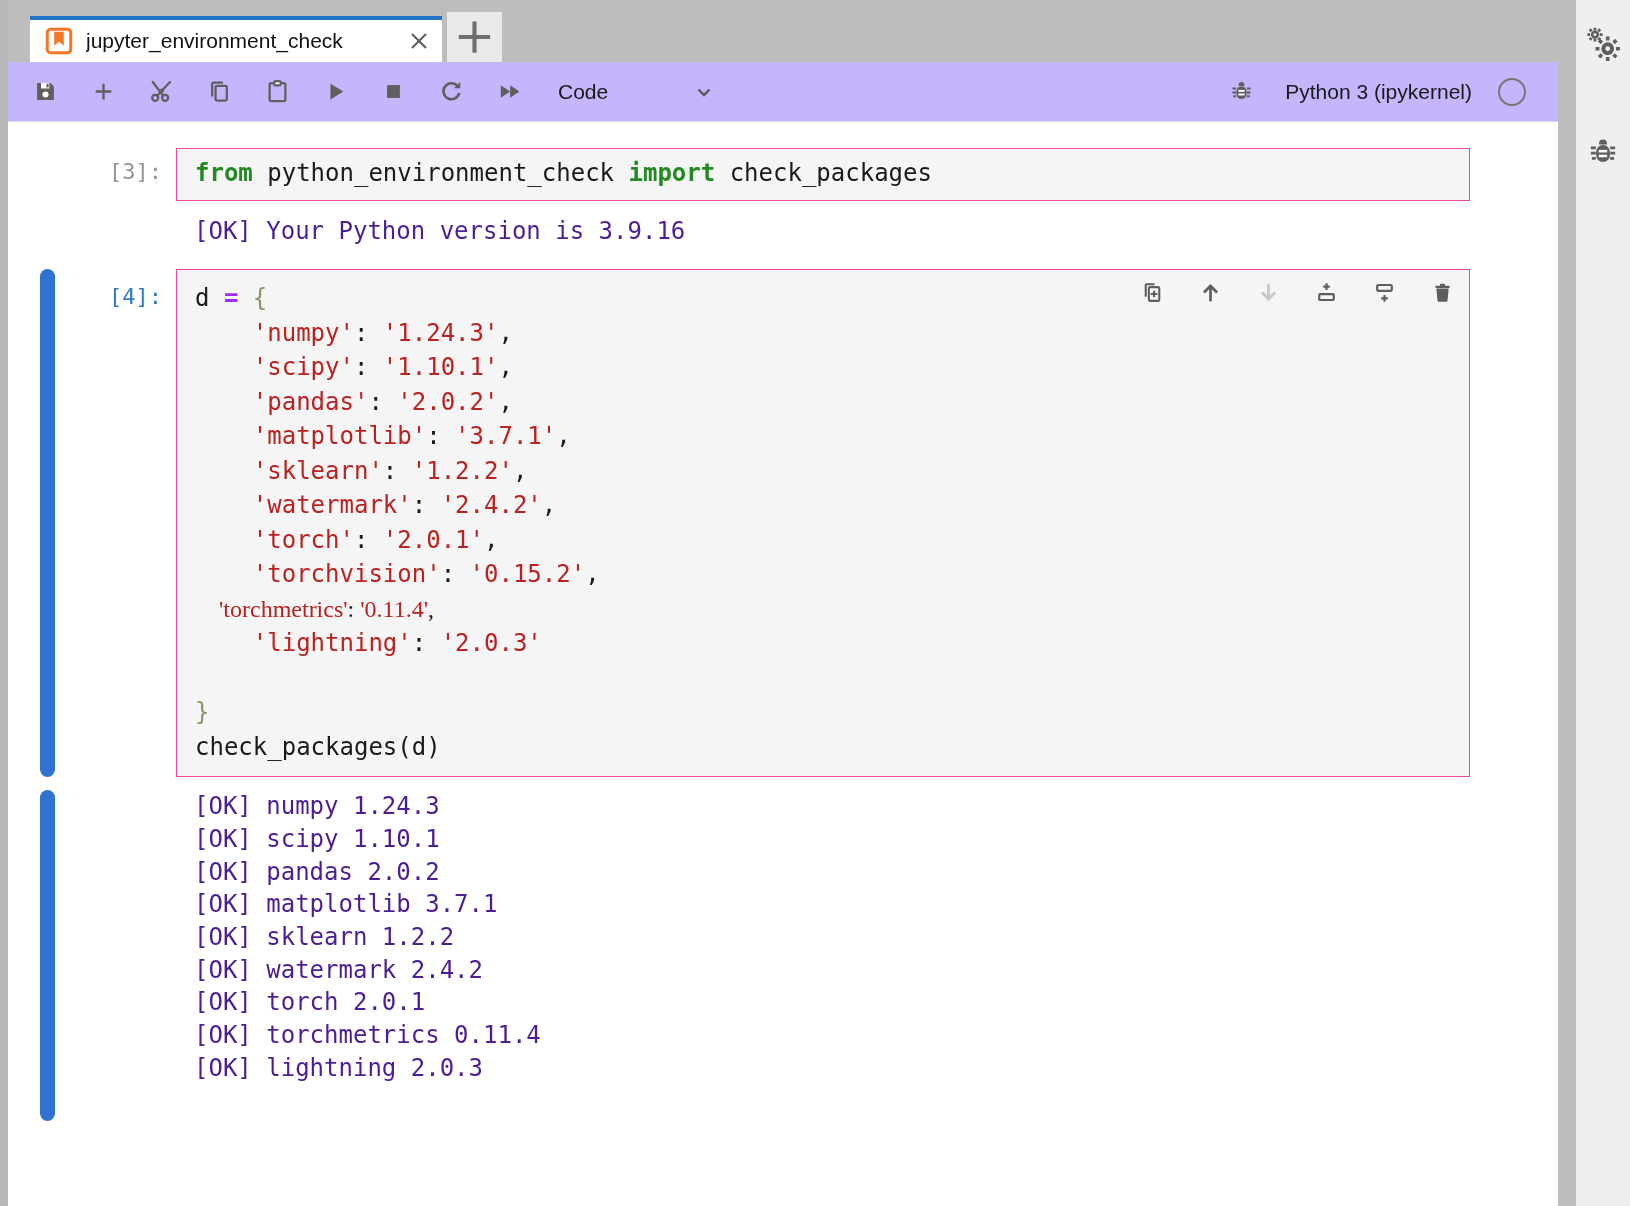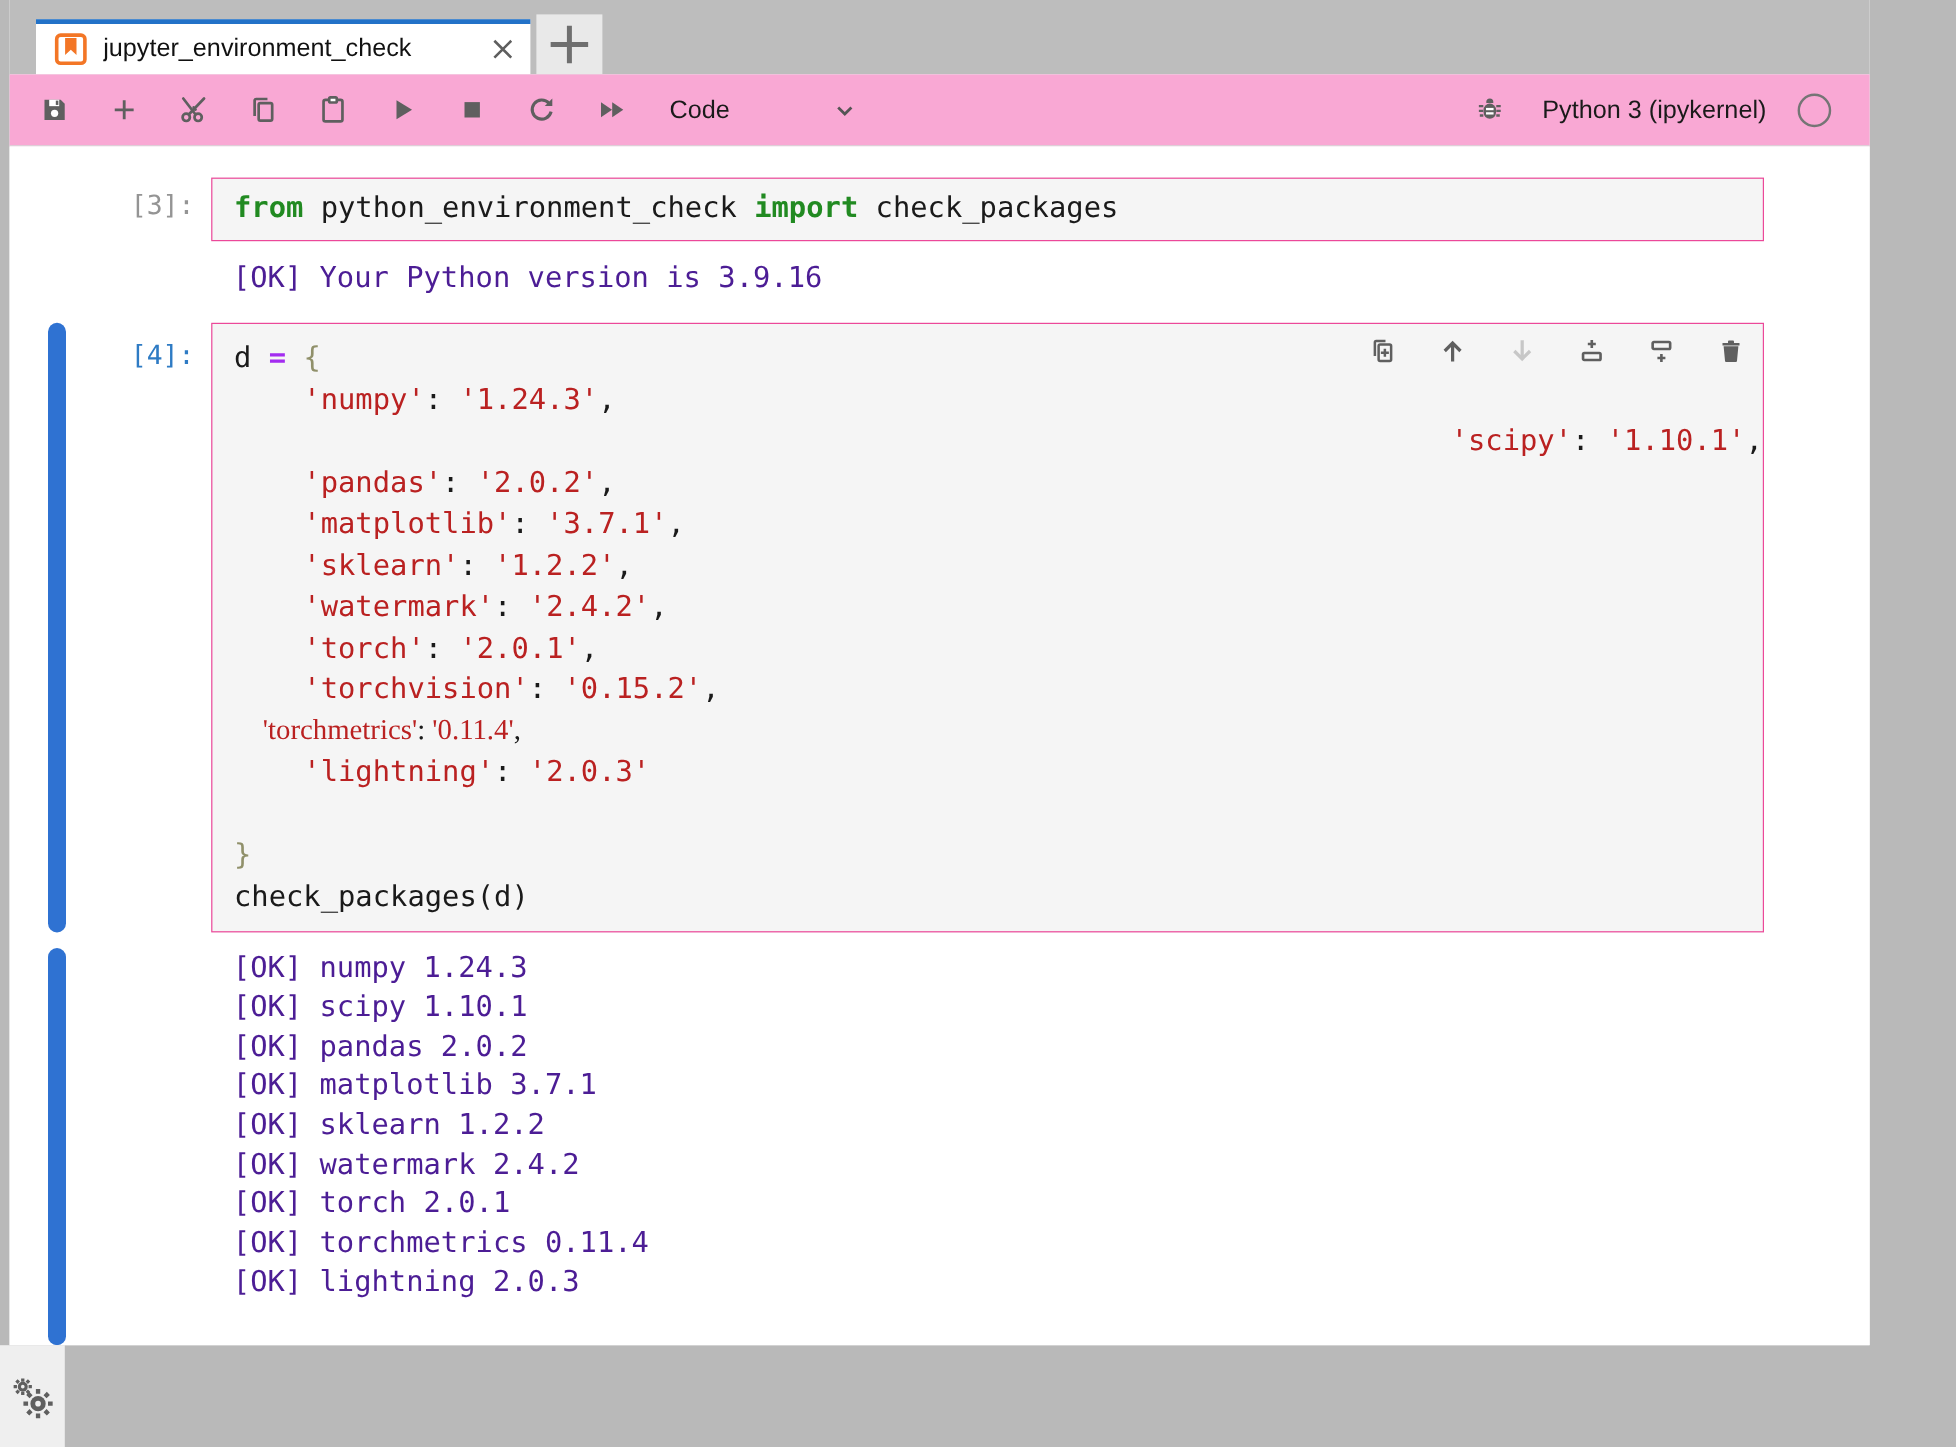--- a/index.html
+++ b/index.html
@@ -1,29 +1,29 @@
 <!DOCTYPE html>
 <html><head>
 <meta charset="utf-8">
 <style>
   html,body{margin:0;padding:0;background:#b9b9b9;}
   .page{position:relative;width:1630px;height:1206px;background:#b9b9b9;display:flex;
-        font-family:"Liberation Sans","DejaVu Sans",sans-serif;overflow:hidden;flex-direction:column;}
+        font-family:"Liberation Sans","DejaVu Sans",sans-serif;overflow:hidden;}
   
   .main{margin-left:8px;width:1550px;display:flex;flex-direction:column;background:#fff;}
   .tabbar{height:62px;background:#bdbdbd;display:flex;align-items:flex-end;flex-shrink:0;}
   .tab{margin-left:22px;width:412px;height:46px;background:#fff;border-top:4px solid #2272c8;
        display:flex;align-items:center;padding:0 10px 0 14px;box-sizing:border-box;}
   .tab-icon{width:30px;height:30px;flex-shrink:0;margin-right:12px;}
   .tab-title{font-size:21px;color:#111;white-space:nowrap;overflow:hidden;max-width:290px;}
   .tab-close{margin-left:auto;width:26px;height:26px;color:#5f5f5f;flex-shrink:0;cursor:pointer;}
   .newtab{margin-left:5px;width:55px;height:50px;background:#e9e9e9;display:flex;align-items:center;
           justify-content:center;color:#6f6f6f;cursor:pointer;}
   
-  .toolbar{height:59px;background:#f9a8d4;border-bottom:1px solid #d8d8d8;display:flex;align-items:center;
+  .toolbar{height:59px;background:#c4b5fd;border-bottom:1px solid #d8d8d8;display:flex;align-items:center;
            padding:0 16px 0 24px;flex-shrink:0;}
   .tbtn{width:27px;height:27px;color:#5f5f5f;margin-right:31px;cursor:pointer;flex-shrink:0;}
   .tbtn svg,.tab-icon svg,.tab-close svg,.sbtn svg,.ctbtn svg,.newtab svg{width:100%;height:100%;display:block;}
   .celltype{margin-left:4px;width:158px;display:flex;align-items:center;justify-content:space-between;
             cursor:pointer;}
   .celltype-label{font-size:21px;color:#1a1a1a;}
   .chev{width:24px;height:24px;color:#555;}
   .tb-spacer{flex:1;}
   .kernel{display:flex;align-items:center;}
   .kernel-name{font-size:21px;color:#1a1a1a;margin:0 26px 0 30px;cursor:pointer;white-space:nowrap;}
@@ -179,21 +179,21 @@
             <div class="out-col"><div>[OK] Your Python version is 3.9.16</div></div>
           </div>
         </div>
         <div style="margin-bottom: 0px;">
           <div class="cell-row">
             <div class="collapser on"></div>
             <div class="prompt-col prompt-active" style="padding-top: 11px;">[4]:</div>
             <div class="input-box" style="padding: 11px 0px 12px 18px;">
               <div class="code" style="white-space: pre;"><span>d </span><span class="tok-op">=</span><span> </span><span class="tok-br">{</span></div>
               <div class="code" style="white-space: pre;"><span>    </span><span class="tok-str">'numpy'</span><span>: </span><span class="tok-str">'1.24.3'</span><span>,</span></div>
-              <div class="code" style="white-space: pre; text-align: right;"><span>    </span><span class="tok-str">'scipy'</span><span>: </span><span class="tok-str">'1.10.1'</span><span>,</span></div>
+              <div class="code" style="white-space: pre;"><span>    </span><span class="tok-str">'scipy'</span><span>: </span><span class="tok-str">'1.10.1'</span><span>,</span></div>
               <div class="code" style="white-space: pre;"><span>    </span><span class="tok-str">'pandas'</span><span>: </span><span class="tok-str">'2.0.2'</span><span>,</span></div>
               <div class="code" style="white-space: pre;"><span>    </span><span class="tok-str">'matplotlib'</span><span>: </span><span class="tok-str">'3.7.1'</span><span>,</span></div>
               <div class="code" style="white-space: pre;"><span>    </span><span class="tok-str">'sklearn'</span><span>: </span><span class="tok-str">'1.2.2'</span><span>,</span></div>
               <div class="code" style="white-space: pre;"><span>    </span><span class="tok-str">'watermark'</span><span>: </span><span class="tok-str">'2.4.2'</span><span>,</span></div>
               <div class="code" style="white-space: pre;"><span>    </span><span class="tok-str">'torch'</span><span>: </span><span class="tok-str">'2.0.1'</span><span>,</span></div>
               <div class="code" style="white-space: pre;"><span>    </span><span class="tok-str">'torchvision'</span><span>: </span><span class="tok-str">'0.15.2'</span><span>,</span></div>
               <div class="code" style="white-space: pre; font-family: Liberation Serif, serif;"><span>    </span><span class="tok-str">'torchmetrics'</span><span>: </span><span class="tok-str">'0.11.4'</span><span>,</span></div>
               <div class="code" style="white-space: pre;"><span>    </span><span class="tok-str">'lightning'</span><span>: </span><span class="tok-str">'2.0.3'</span></div>
               <div class="code" style="white-space: pre;">&nbsp;</div>
               <div class="code" style="white-space: pre;"><span class="tok-br">}</span></div>

